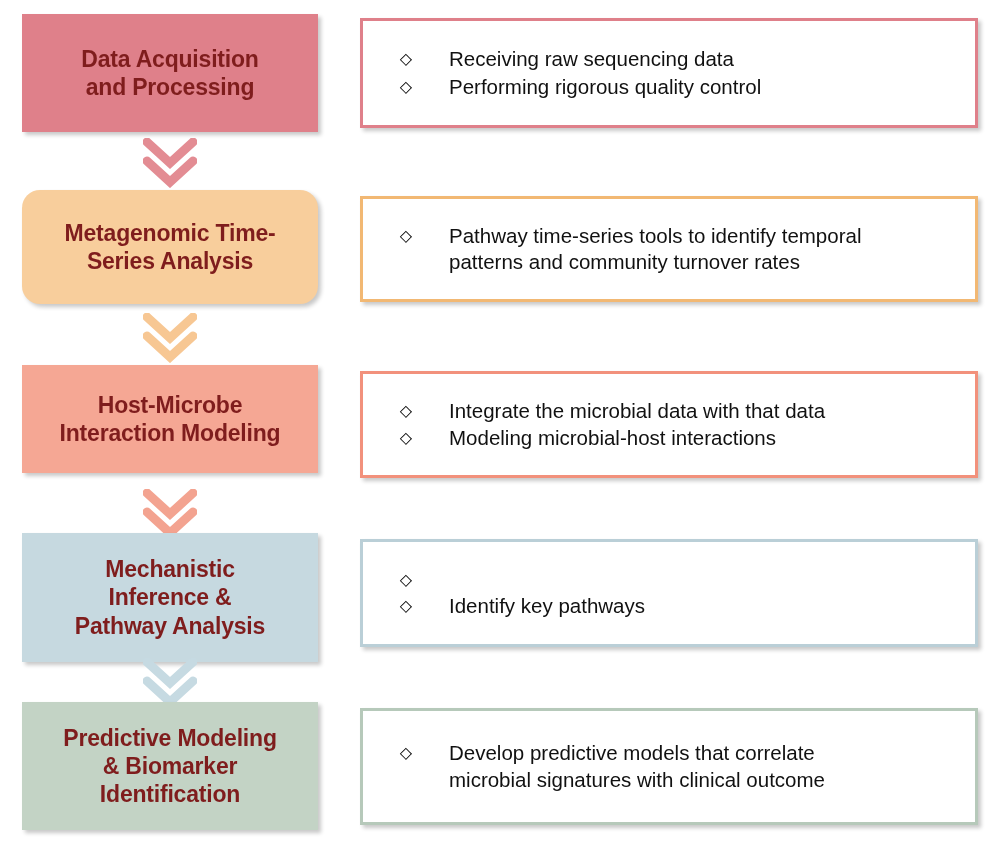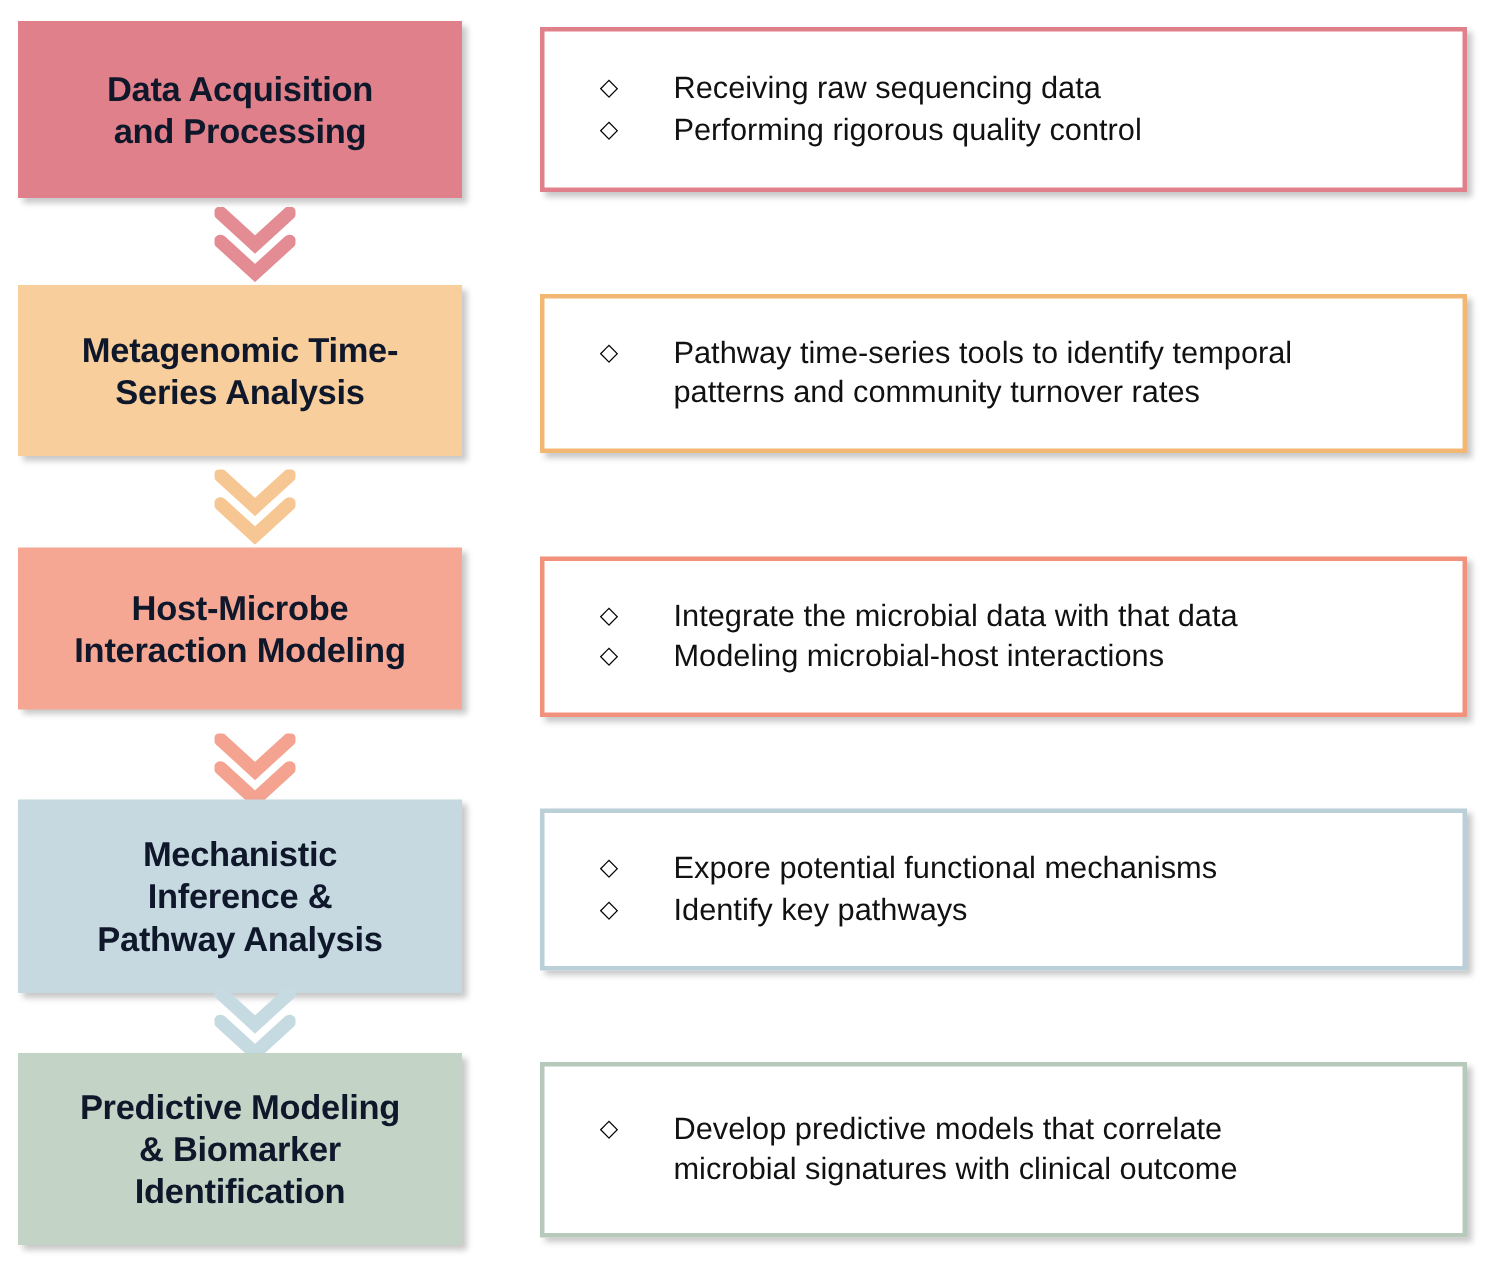--- a/index.html
+++ b/index.html
@@ -19,31 +19,31 @@
     position: absolute;
     left: 0;
     top: 0;
     width: 1000px;
     height: 847px;
   }
 
   
   .stage-box {
     position: absolute;
-    left: 12px;
+    left: 22px;
     width: 296px;
     box-sizing: border-box;
     display: flex;
     align-items: center;
     justify-content: center;
     text-align: center;
     font-weight: bold;
     font-size: 23px;
     line-height: 1.22;
-    color: #0f172a;
+    color: #7f1d1d;
     letter-spacing: -0.2px;
     padding: 4px 0;
     box-shadow: 3px 3px 4px rgba(0,0,0,0.22);
   }
   .stage-box .stage-label {
     display: block;
     width: 100%;
     white-space: pre-line;
   }
 
@@ -111,21 +111,21 @@
         <span class="diamond-icon">◇</span>
         <span class="bullet-text">Performing rigorous quality control</span>
       </div>
     </div>
     <div class="arrow" style="top: 138px;">
       <svg viewBox="0 0 54 50" xmlns="http://www.w3.org/2000/svg">
         <path d="M4 4 L27 25 L50 4" fill="none" stroke="#E38C93" stroke-width="9" stroke-linecap="round" stroke-linejoin="miter"></path>
         <path d="M4 23 L27 44 L50 23" fill="none" stroke="#E38C93" stroke-width="9" stroke-linecap="round" stroke-linejoin="miter"></path>
       </svg>
     </div>
-    <div class="stage-box" style="top: 190px; height: 114px; background: rgb(248, 206, 156);">
+    <div class="stage-box" style="top: 190px; height: 114px; background: rgb(248, 206, 156); border-radius: 18px;">
       <span class="stage-label">Metagenomic Time-
 Series Analysis</span>
     </div>
     <div class="detail-box" style="top: 196px; height: 106px; border-color: rgb(242, 184, 115);">
       <div class="bullet-row">
         <span class="diamond-icon">◇</span>
         <span class="bullet-text">Pathway time-series tools to identify temporal
 patterns and community turnover rates</span>
       </div>
     </div>
@@ -156,21 +156,20 @@
       </svg>
     </div>
     <div class="stage-box" style="top: 533px; height: 129px; background: rgb(198, 217, 224);">
       <span class="stage-label">Mechanistic
 Inference &amp;
 Pathway Analysis</span>
     </div>
     <div class="detail-box" style="top: 539px; height: 108px; border-color: rgb(186, 207, 215);">
       <div class="bullet-row">
         <span class="diamond-icon">◇</span>
-        <span class="bullet-text">Expore potential functional mechanisms</span>
       </div>
       <div class="bullet-row">
         <span class="diamond-icon">◇</span>
         <span class="bullet-text">Identify key pathways</span>
       </div>
     </div>
     <div class="arrow" style="top: 658px;">
       <svg viewBox="0 0 54 50" xmlns="http://www.w3.org/2000/svg">
         <path d="M4 4 L27 25 L50 4" fill="none" stroke="#C6DAE2" stroke-width="9" stroke-linecap="round" stroke-linejoin="miter"></path>
         <path d="M4 23 L27 44 L50 23" fill="none" stroke="#C6DAE2" stroke-width="9" stroke-linecap="round" stroke-linejoin="miter"></path>

